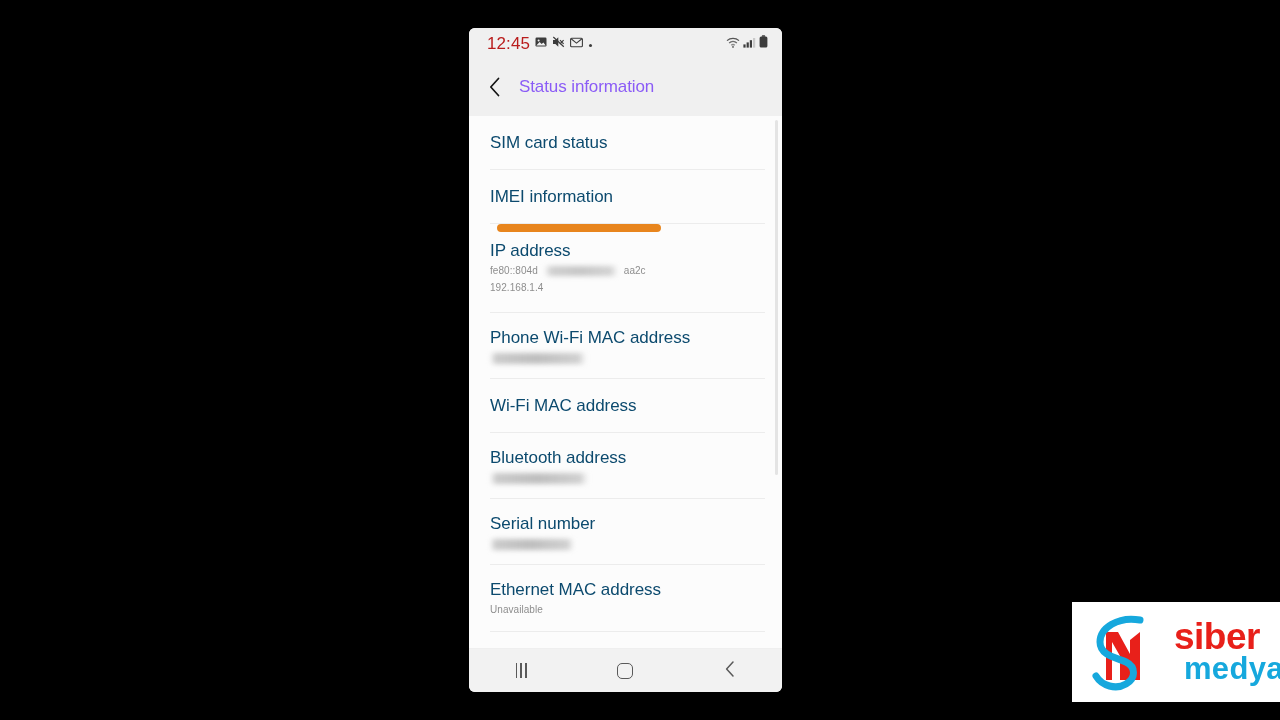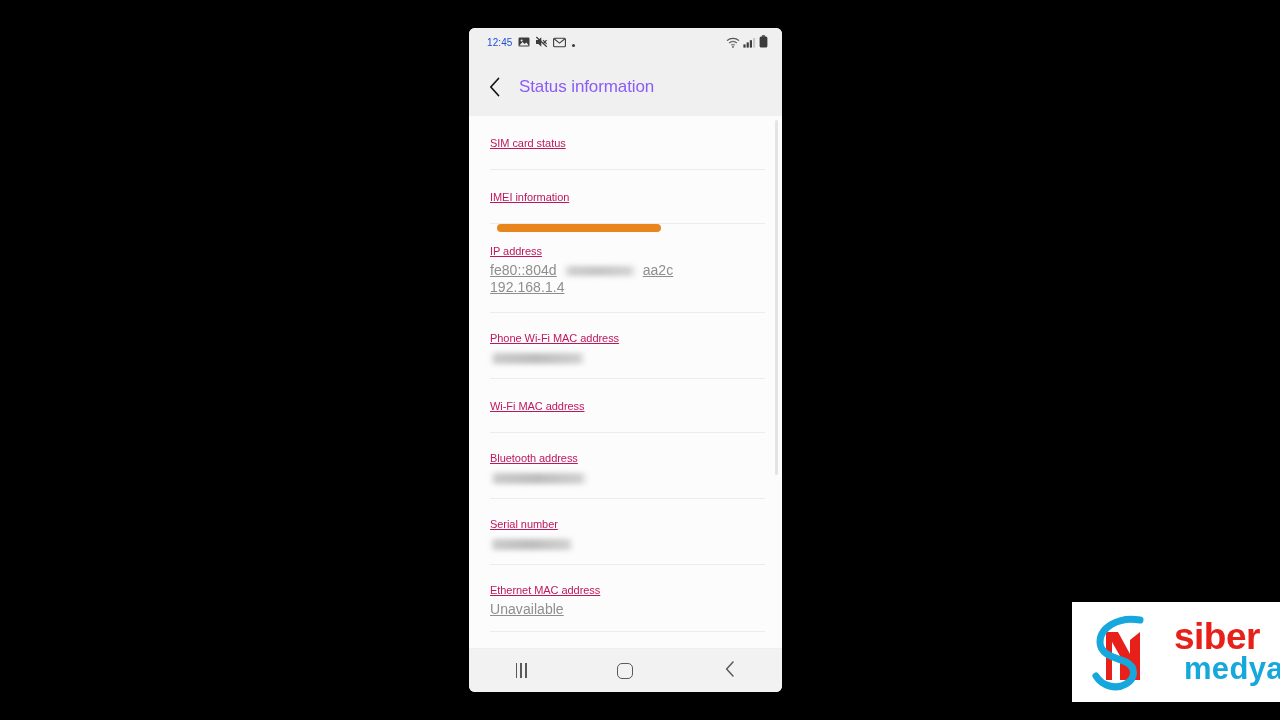--- a/index.html
+++ b/index.html
@@ -42,22 +42,22 @@
     padding: 0 14px 0 18px;
     flex: 0 0 auto;
   }
   #status-left {
     display: flex;
     align-items: center;
     gap: 5px;
     flex: 1 1 auto;
   }
   #status-clock {
-    font-size: 10px;
-    color: #1d4ed8;
+    font-size: 17px;
+    color: #b91c1c;
     letter-spacing: 0.1px;
     line-height: 1;
   }
   #status-right {
     display: flex;
     align-items: center;
     gap: 3px;
   }
   .sb-ic { display: block; }
 
@@ -99,33 +99,31 @@
 
   .row {
     position: relative;
     margin: 0 17px 0 21px;
     padding: 15px 0 14px 0;
     border-bottom: 1px solid #ececec;
     cursor: pointer;
   }
   .row:last-child { border-bottom: 1px solid #ececec; }
   .row-title {
-    font-size: 11px;
-    color: #be185d;
+    font-size: 17px;
+    color: #0c4a6e;
     line-height: 20px;
     letter-spacing: -0.05px;
-    text-decoration: underline;
   }
   .row-sub {
-    font-size: 14px;
+    font-size: 10px;
     color: #8e8e8e;
     line-height: 15px;
     margin-top: 2px;
     letter-spacing: 0.05px;
-    text-decoration: underline;
   }
   .row.no-sub { padding: 17px 0 16px 0; }
 
   
   .blur-line {
     display: block;
     height: 11px;
     margin-top: 5px;
     border-radius: 2px;
     background: linear-gradient(90deg,

